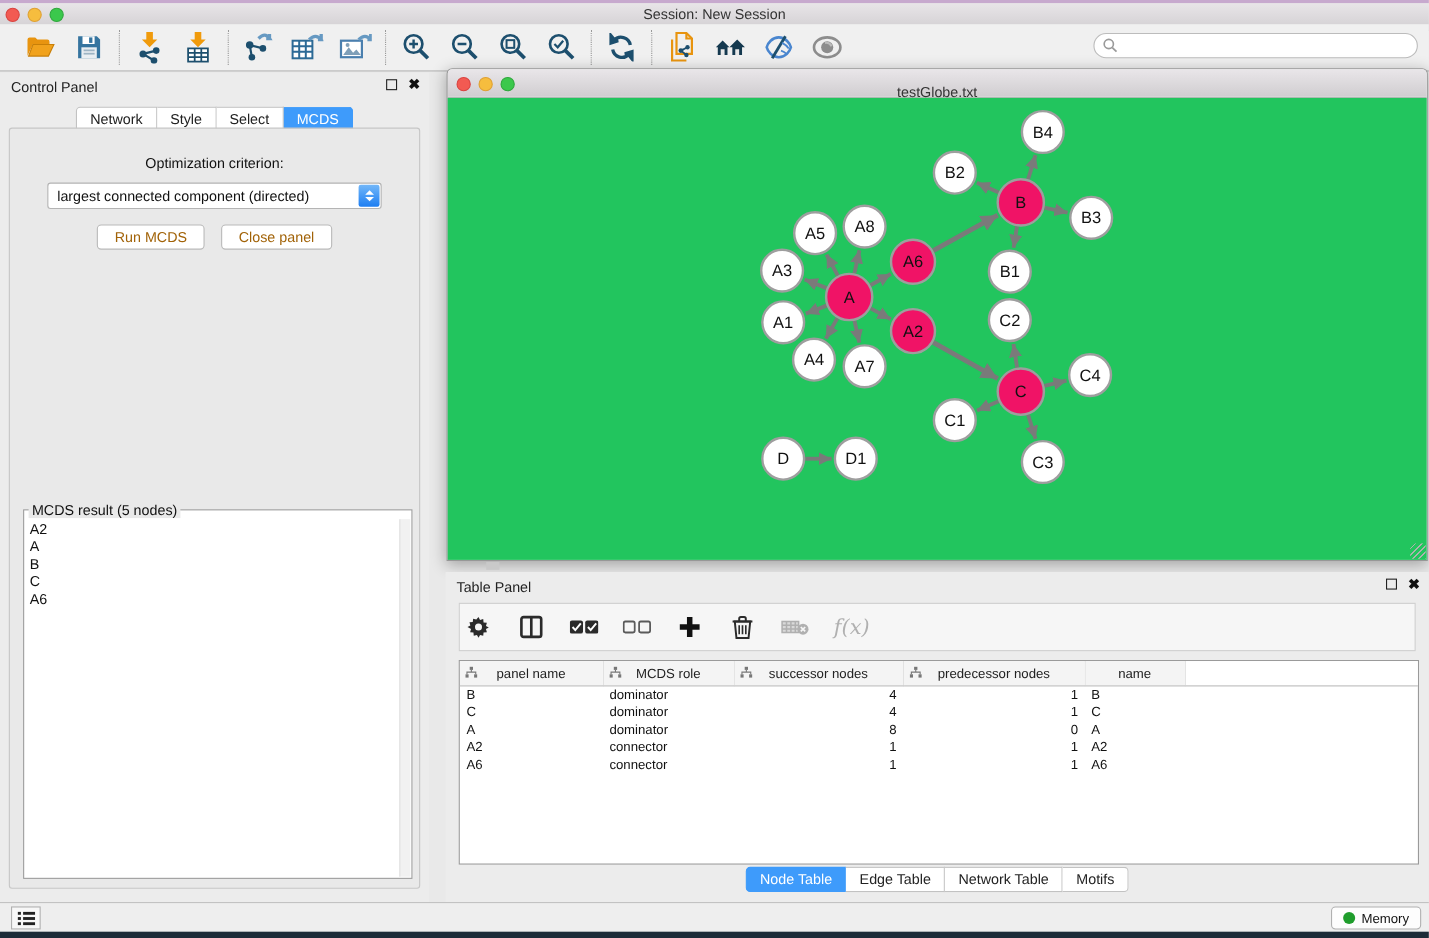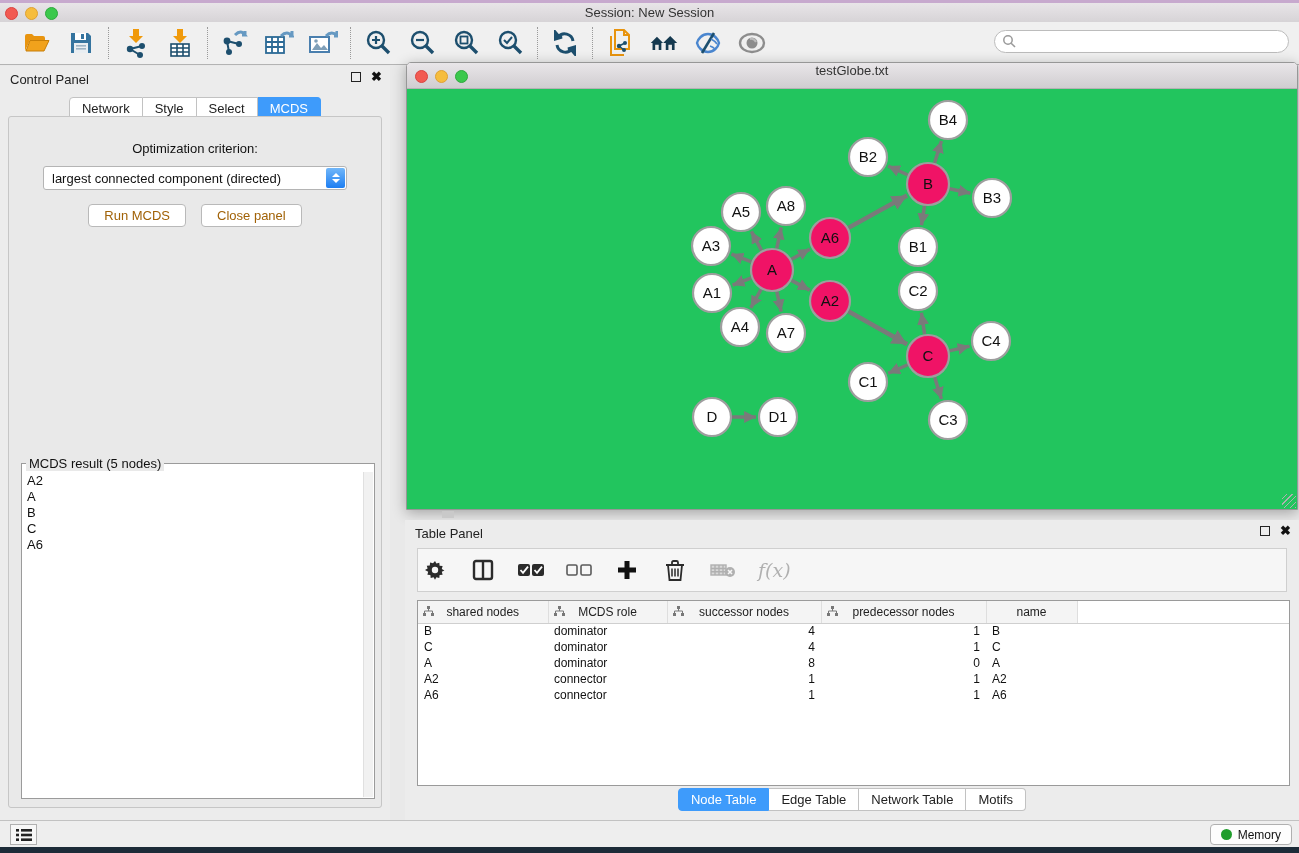--- a/index.html
+++ b/index.html
@@ -61,21 +61,21 @@
   .mcds-result legend { font-size:13px; color:#111; margin-left:4px; padding:0 3px; background:#e9e9e9; }
   .mcds-list { position:absolute; left:2px; top:2px; right:12px; bottom:2px; overflow:hidden; }
   .mcds-item { font-size:13px; color:#111; line-height:16px; padding-left:3px; }
   .mcds-scroll { position:absolute; right:1px; top:1px; bottom:1px; width:10px; background:#f1f1f1; border-left:1px solid #e0e0e0; }
 
   
   .network-window { position:absolute; left:406px; top:62px; width:892px; height:448px;
     border:1px solid #979797; border-radius:5px 5px 0 0; box-shadow:0 3px 14px rgba(0,0,0,.3); background:#fff; }
   .net-titlebar { position:relative; height:26px; background:linear-gradient(#e9e6e9,#d0cdd0);
     border-bottom:1px solid #b5b2b5; border-radius:4px 4px 0 0; }
-  .net-title { width:100%; text-align:center; font-size:13px; color:#333; padding-top:0; }
+  .net-title { width:100%; text-align:center; font-size:13px; color:#333; padding-top:13px; }
   .net-canvas { position:relative; width:100%; height:420px; background:#22c55e; overflow:hidden; }
   .resize-grip { position:absolute; right:1px; bottom:1px; width:14px; height:14px;
     background:repeating-linear-gradient(135deg, transparent 0 3px, #b0b0b0 3px 4px); }
   .hscroll-nub { position:absolute; left:442px; top:511px; width:12px; height:7px; background:#c9c9c9; }
 
   
   .table-panel { position:absolute; left:405px; top:520px; width:894px; height:300px; background:#ececec; }
   .tp-toolbar { position:absolute; left:12px; right:12px; top:28px; height:44px; background:#f6f6f6;
     border:1px solid #cfcfcf; display:flex; align-items:center; gap:22px; padding-left:4px; }
   .tp-icon { display:flex; align-items:center; justify-content:center; width:26px; height:26px; }
@@ -466,21 +466,21 @@
             <col style="width: 91px;">
             <col>
           </colgroup>
           <thead>
             <tr>
               <th><span class="th-icon"><svg width="11" height="11" viewBox="0 0 11 11">
                     <rect x="4" y="0" width="3" height="3" fill="#777"></rect>
                     <rect x="0" y="7" width="3" height="3" fill="#777"></rect>
                     <rect x="8" y="7" width="3" height="3" fill="#777"></rect>
                     <path d="M5.5 3 v2 M1.5 7 V5 h8 v2" stroke="#777" fill="none"></path>
-                  </svg></span><span>shared nodes</span></th>
+                  </svg></span><span>panel name</span></th>
               <th><span class="th-icon"><svg width="11" height="11" viewBox="0 0 11 11">
                     <rect x="4" y="0" width="3" height="3" fill="#777"></rect>
                     <rect x="0" y="7" width="3" height="3" fill="#777"></rect>
                     <rect x="8" y="7" width="3" height="3" fill="#777"></rect>
                     <path d="M5.5 3 v2 M1.5 7 V5 h8 v2" stroke="#777" fill="none"></path>
                   </svg></span><span>MCDS role</span></th>
               <th><span class="th-icon"><svg width="11" height="11" viewBox="0 0 11 11">
                     <rect x="4" y="0" width="3" height="3" fill="#777"></rect>
                     <rect x="0" y="7" width="3" height="3" fill="#777"></rect>
                     <rect x="8" y="7" width="3" height="3" fill="#777"></rect>

